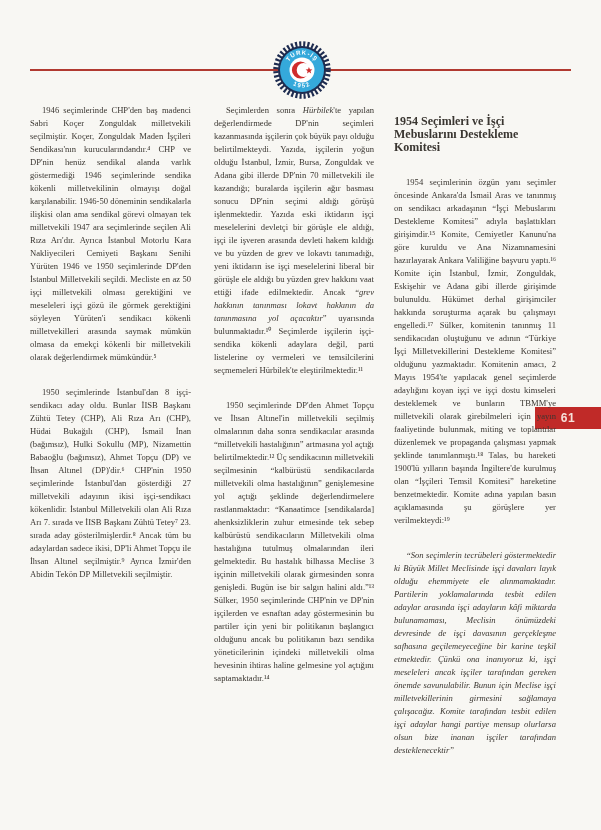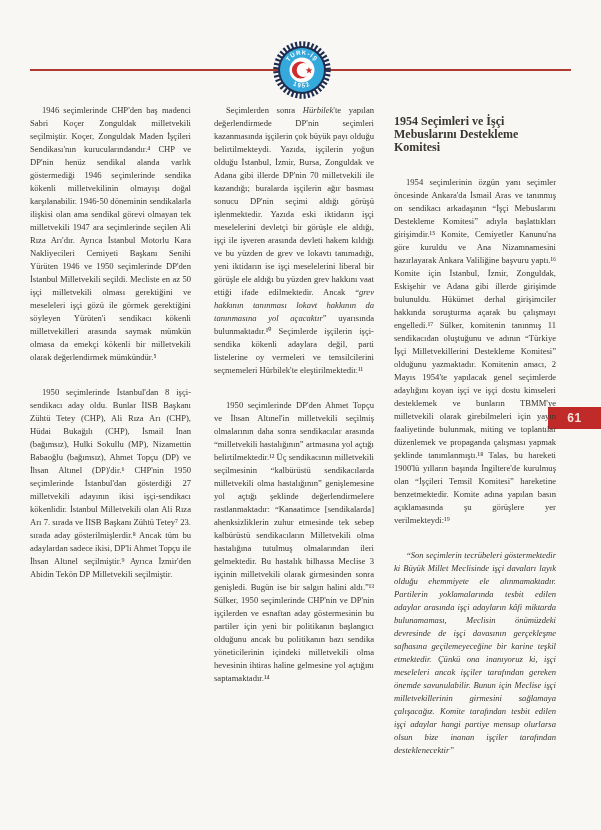--- a/index.html
+++ b/index.html
@@ -13,21 +13,21 @@
   }
   .page{position:absolute;inset:0;}
   .header-rule{
     position:absolute;top:69px;left:30px;width:541px;height:2px;
     background:#b13a30;
   }
   .logo-wrap{
     position:absolute;top:40px;left:272px;width:60px;height:60px;
   }
   .page-badge{
-    position:absolute;top:407px;right:0;width:53px;height:22px;
+    position:absolute;top:407px;right:0;width:66px;height:22px;
     background:#c02a28;
     color:#f6e1da;
     font-family:"Liberation Sans", sans-serif;
     font-weight:bold;font-size:12px;
     display:flex;align-items:center;justify-content:center;
     letter-spacing:.5px;
   }
   .col{
     position:absolute;top:104px;
     font-size:8.6px;line-height:13px;

